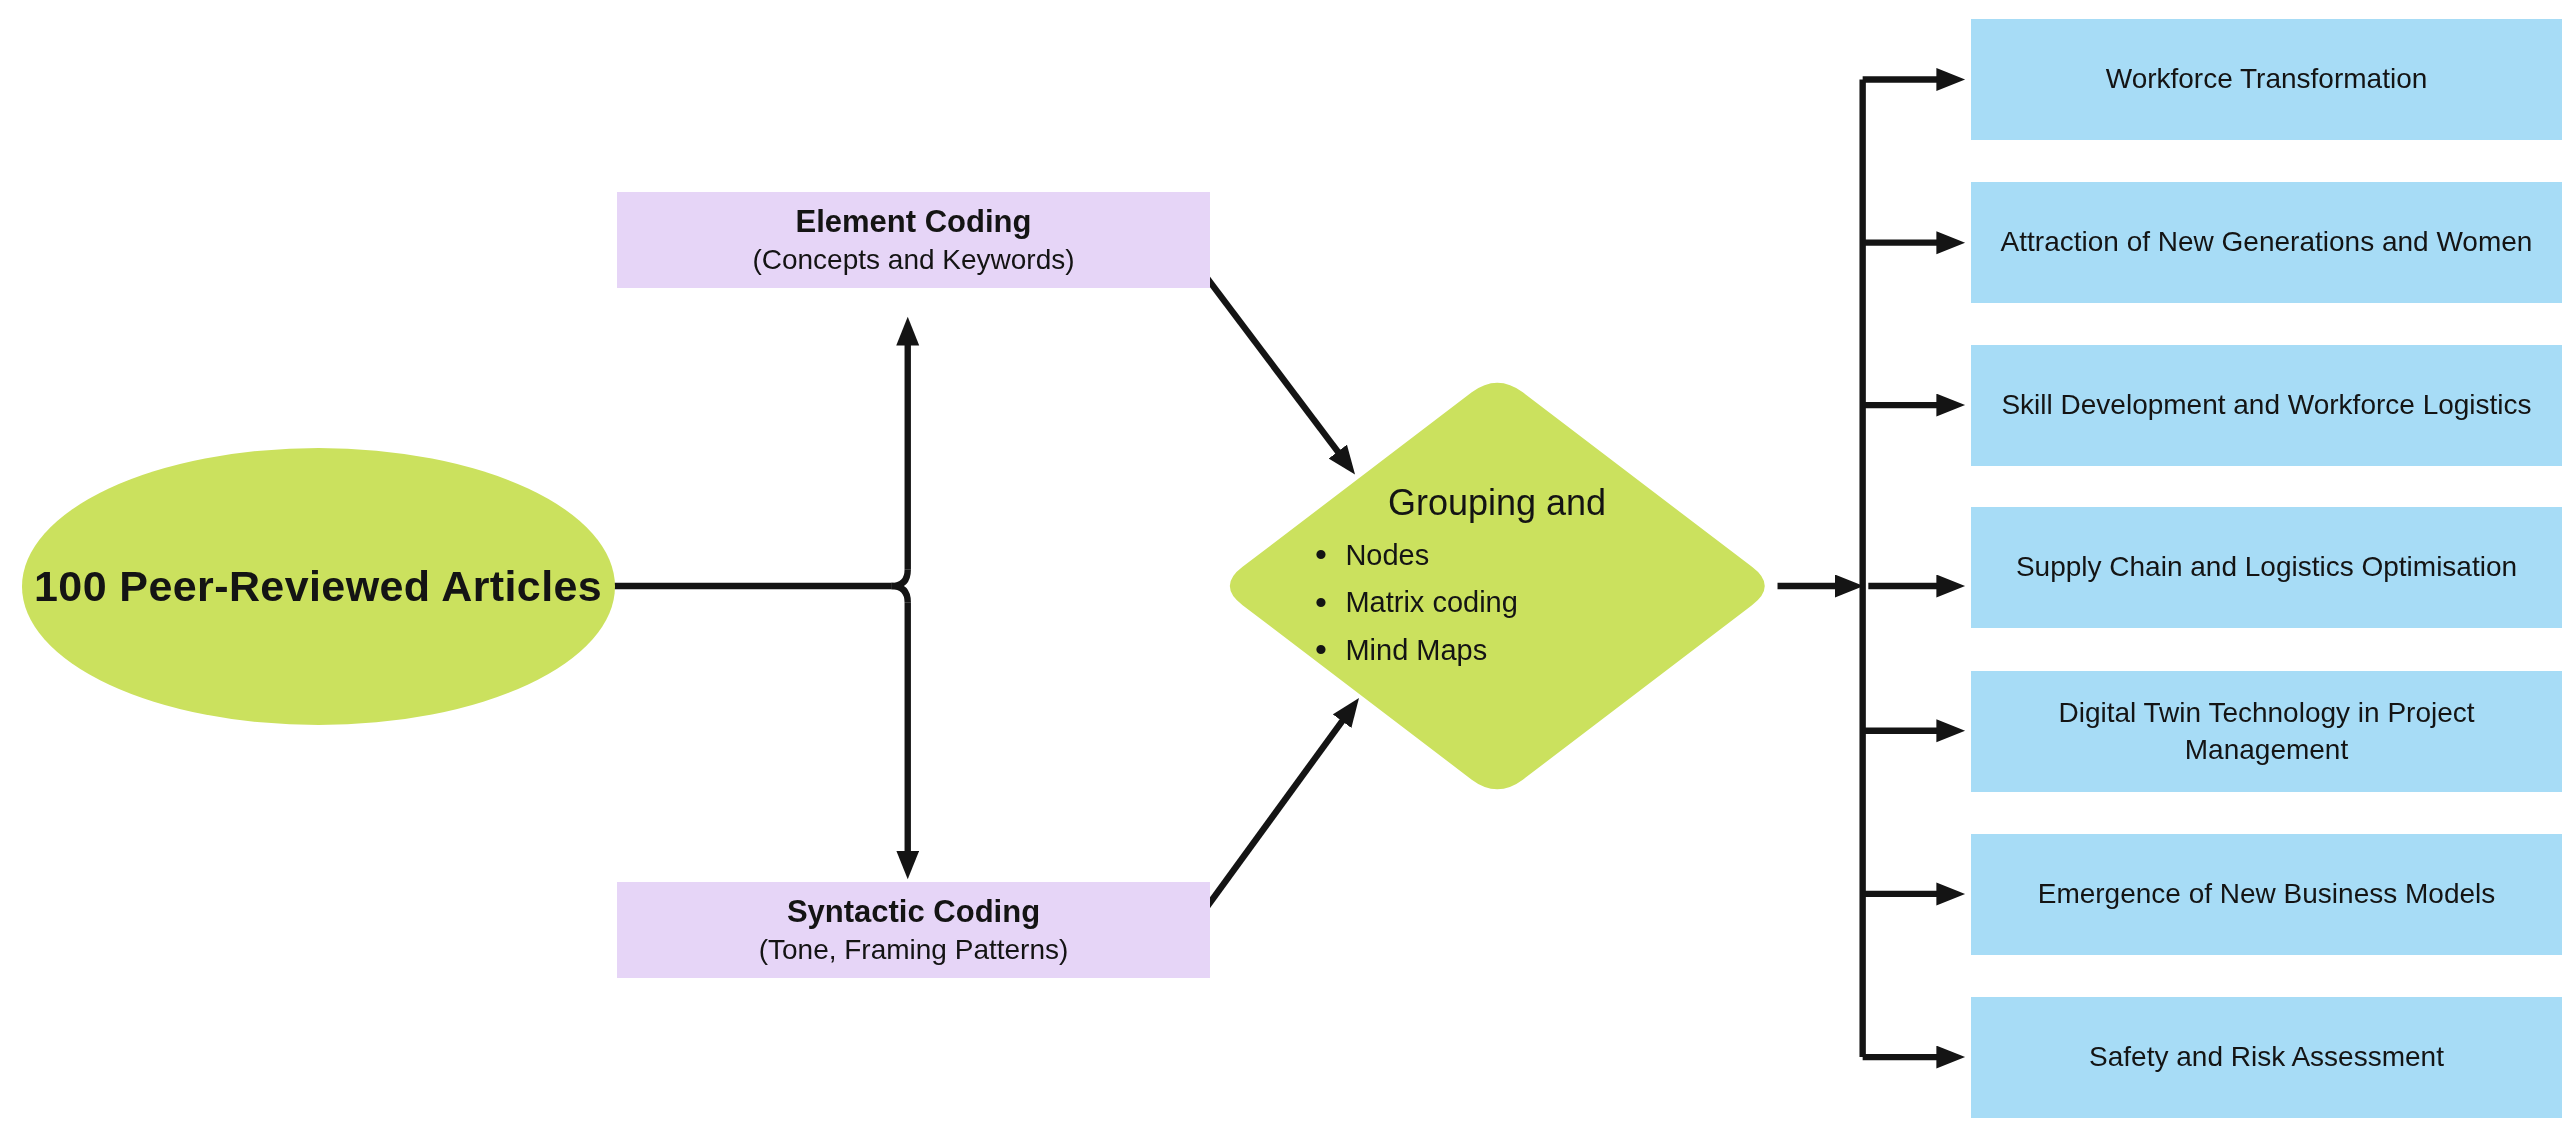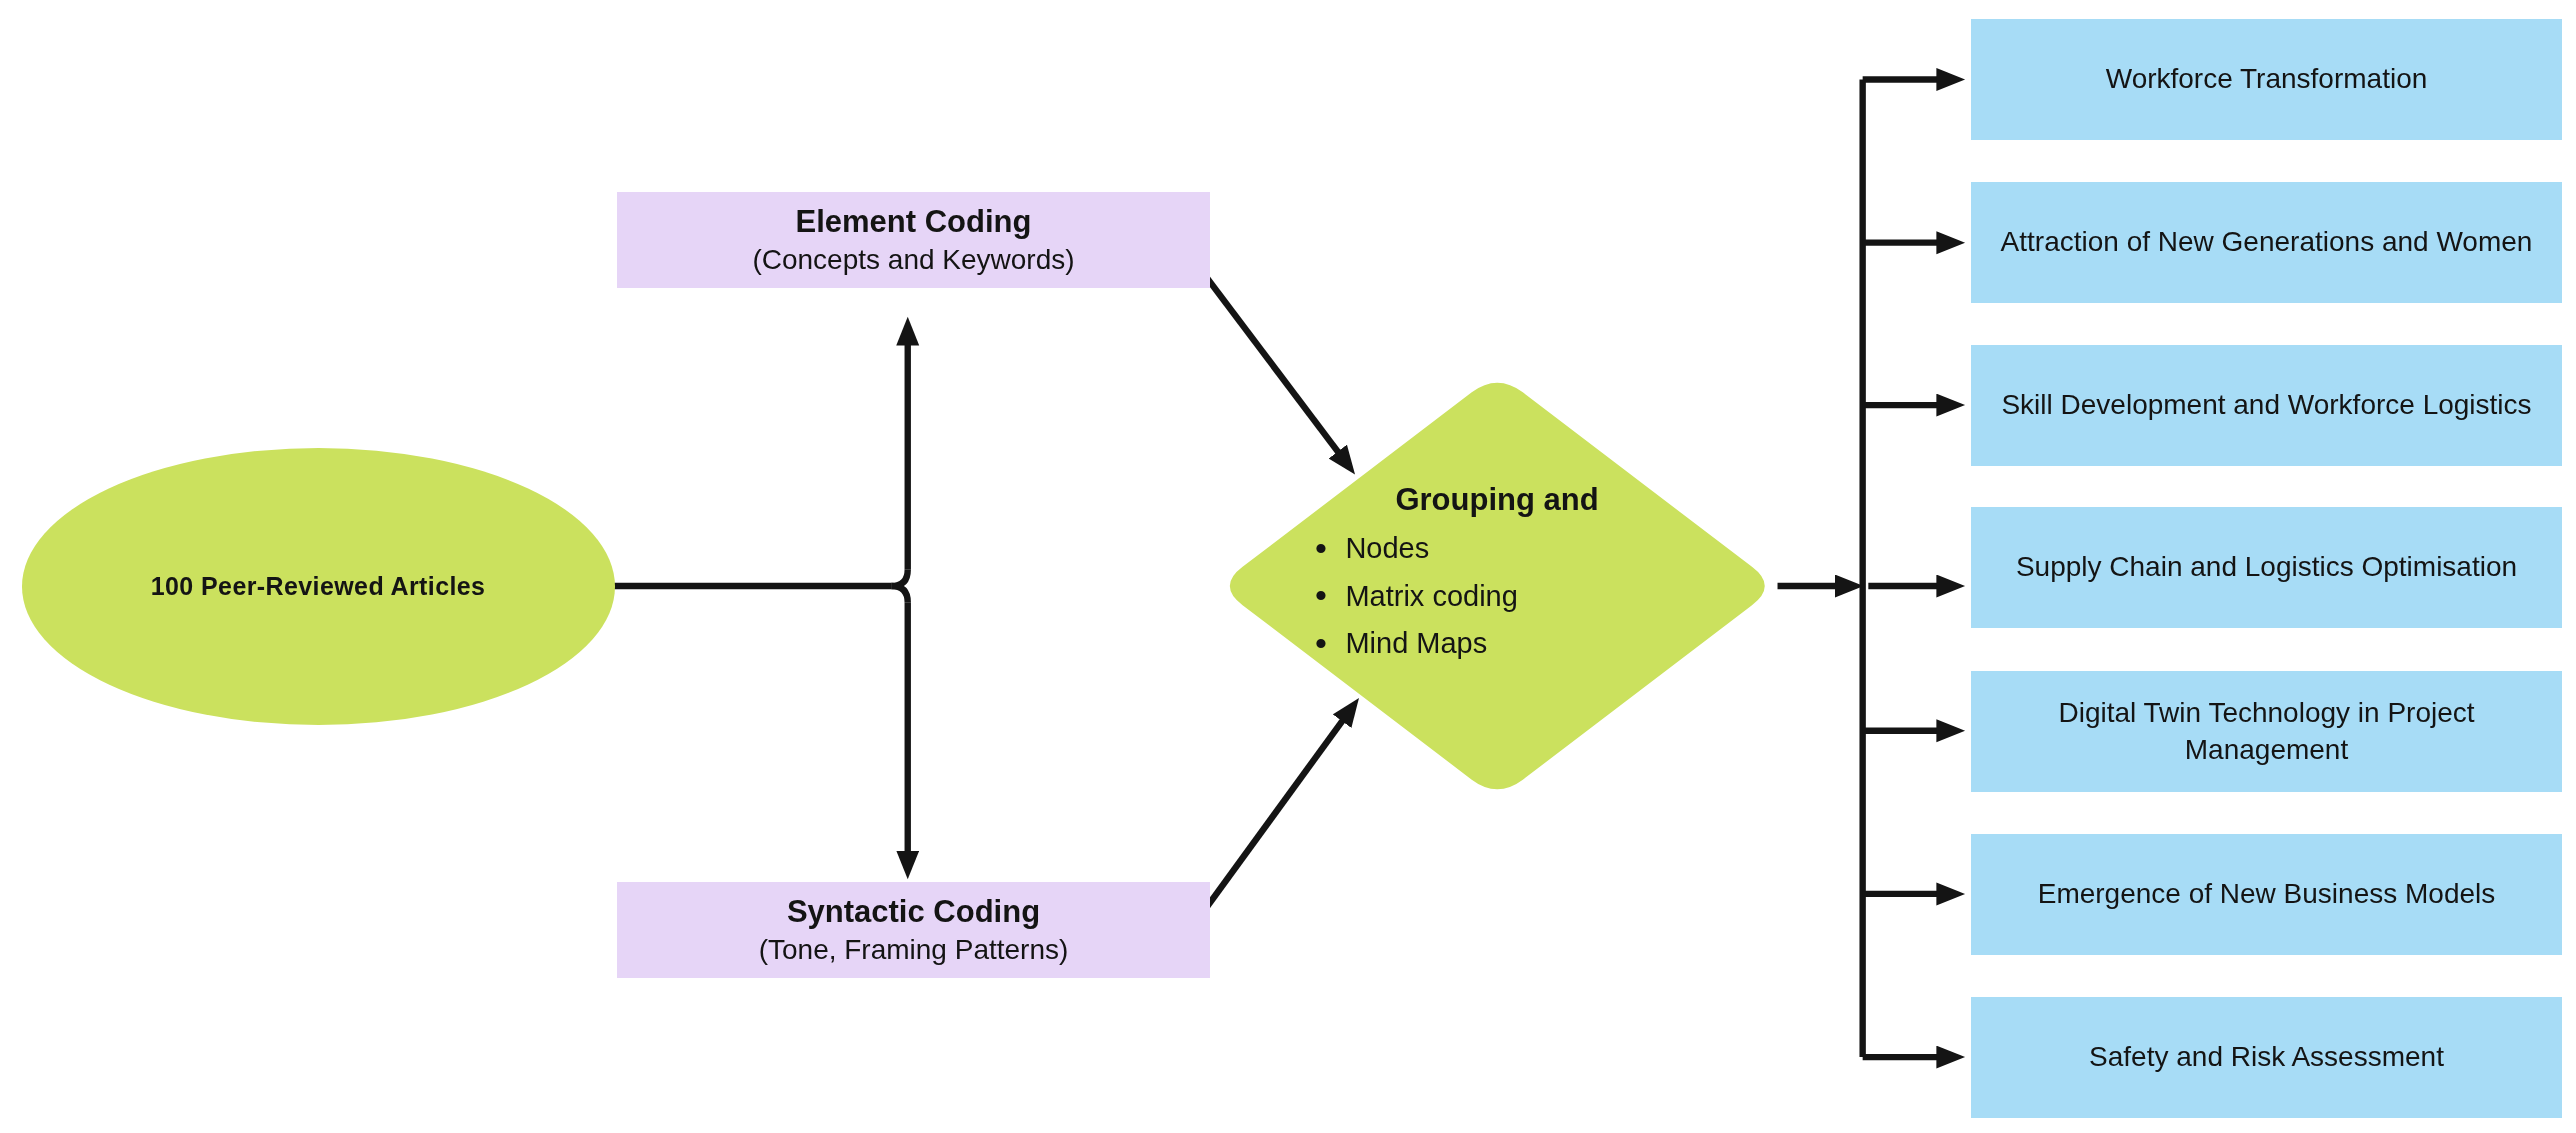--- a/index.html
+++ b/index.html
@@ -37,21 +37,21 @@
     justify-content: center;
     text-align: center;
     box-sizing: border-box;
     margin-left: 6px;
   }
   .ellipse {
     left: 15.6px; top: 448px;
     width: 593px; height: 277px;
     background: var(--green, #cbe15e);
     border-radius: 50%;
-    font-size: 25px;
+    font-size: 43px;
     font-weight: 700;
     letter-spacing: 0.4px;
   }
   .purple-box {
     left: 611px;
     width: 593px; height: 96px;
     background: var(--purple, #e6d5f7);
     line-height: 1.28;
   }
   .purple-box .box-title { font-size: 31px; font-weight: 700; }
@@ -61,22 +61,22 @@
 
   .diamond-content {
     position: absolute;
     left: 1270px; top: 480px;
     width: 454px;
     display: flex;
     flex-direction: column;
     align-items: center;
   }
   .diamond-title {
-    font-size: 31px;
-    font-weight: 700;
+    font-size: 36px;
+    font-weight: 400;
     text-align: center;
     line-height: 1.26;
   }
   .diamond-bullets {
     list-style: none;
     margin: 5.7px 0 0 0;
     padding: 0;
     align-self: flex-start;
     margin-left: 45px;
     font-size: 29px;

